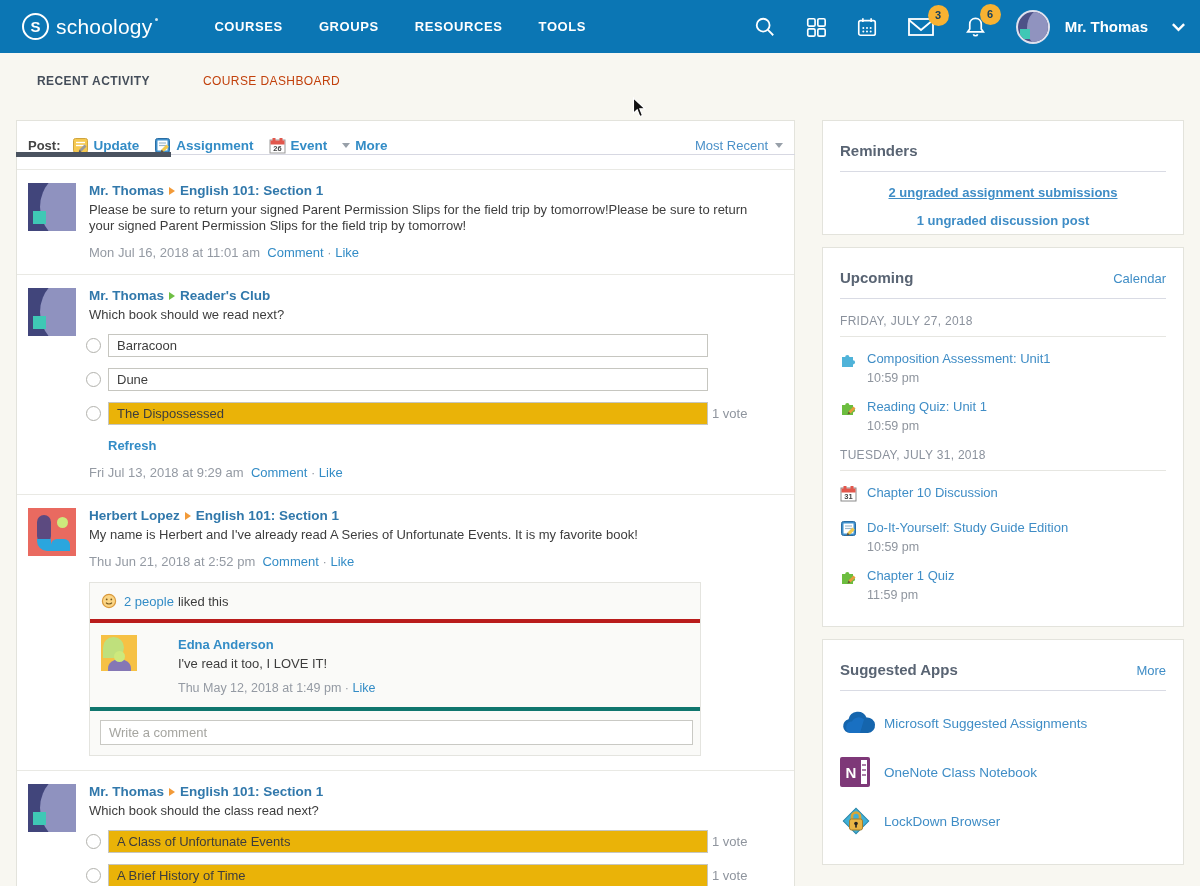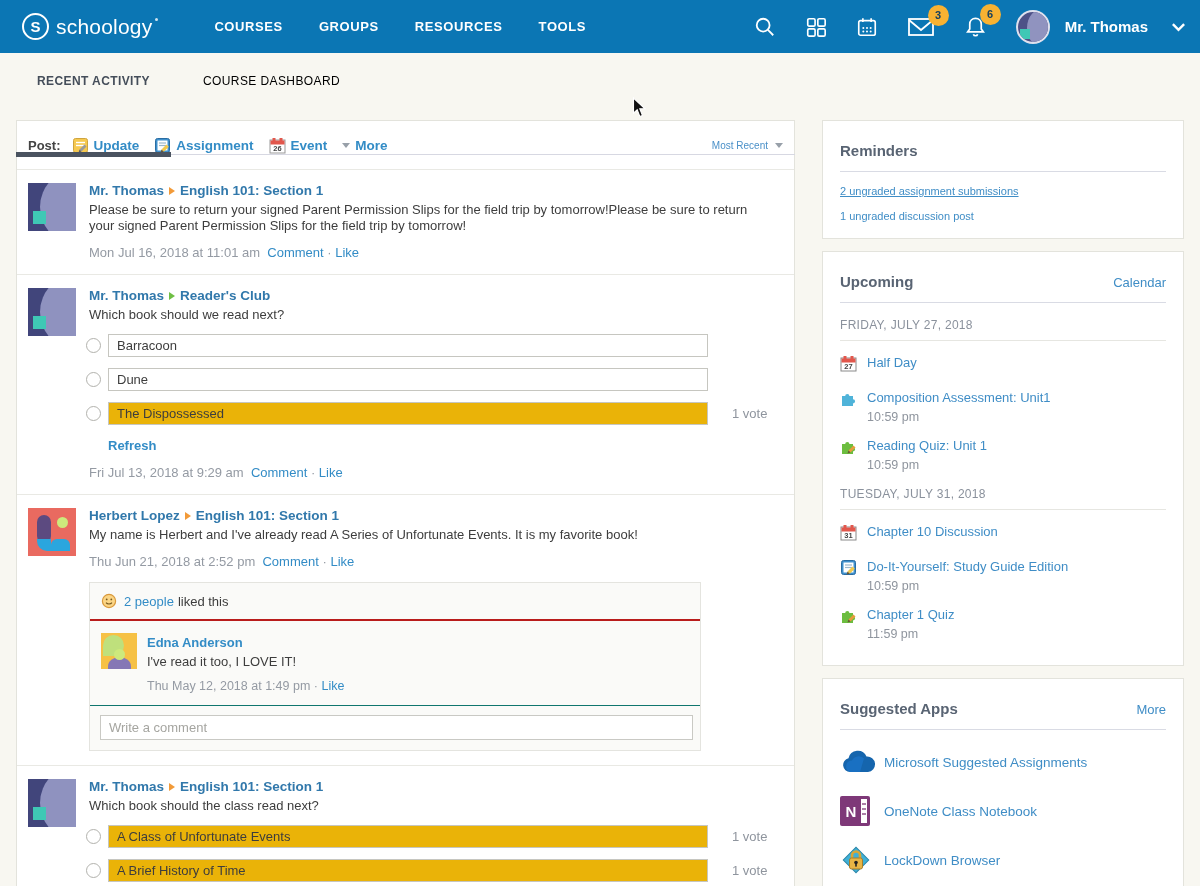--- a/index.html
+++ b/index.html
@@ -27,38 +27,38 @@
   .na-cres { position:absolute; width:34px; height:40px; border-radius:50%; background:#9093bf; right:-13px; top:-4px; }
   .na-teal { position:absolute; width:10px; height:10px; background:#3fc8b5; left:2px; bottom:3px; }
   .user-name { font-size:15px; font-weight:600; margin-left:-14px; cursor:pointer; }
   .user-chevron { margin-left:-6px; cursor:pointer; display:flex; }
 
   
   .tabsrow { height:67px; position:relative; }
   .tabs { display:flex; align-items:center; height:56px; padding-left:16px; }
   .tab { font-size:12px; letter-spacing:.4px; cursor:pointer; }
   .tab.active { width:155px; text-align:center; color:#454e5a; font-weight:bold; }
-  .tab.inactive { margin-left:32px; color:#000000; }
+  .tab.inactive { margin-left:32px; color:#c2410c; }
   .tabline { position:absolute; left:16px; width:779px; top:101px; height:1px; background:#d7d8e2; }
   .tabline-active { position:absolute; left:16px; width:155px; top:99px; height:5px; background:#4a5360; }
 
   
   .content { display:flex; align-items:flex-start; padding:0 16px; }
   .feed-card { width:779px; background:#fff; border:1px solid #e3e3dc; height:800px; }
   .sidebar { width:362px; margin-left:27px; display:flex; flex-direction:column; }
   .side-card { background:#fff; border:1px solid #e3e3dc; padding:14px 17px 18px; }
   .side-card + .side-card { margin-top:12px; }
 
   
   .composer { display:flex; align-items:center; padding:16px 11px 15px; border-bottom:1px solid #e9e9e4; }
   .post-label { font-weight:bold; font-size:13px; color:#444; margin-right:11px; }
   .c-action { display:flex; align-items:center; margin-right:15px; color:#338cc6; font-weight:600; font-size:13.5px; }
   .c-action svg, .c-action .caret { margin-right:5px; }
   .caret { width:0; height:0; border-left:4px solid transparent; border-right:4px solid transparent; border-top:5px solid #98a0a9; display:inline-block; }
-  .sort { margin-left:auto; color:#4a90c8; font-size:10px; display:flex; align-items:center; cursor:pointer; }
+  .sort { margin-left:auto; color:#4a90c8; font-size:13px; display:flex; align-items:center; cursor:pointer; }
   .sort .caret { margin-left:7px; }
 
   
   .post { display:flex; padding:13px 11px 14px; border-bottom:1px solid #e9e9e4; }
   .avatar48 { width:48px; height:48px; flex:none; position:relative; overflow:hidden; }
   .post-main { margin-left:13px; flex:1; min-width:0; }
   .post-title { font-size:13.5px; font-weight:bold; }
   .post-title a { color:#3178ab; }
   .crumb { display:inline-block; width:0; height:0; border-top:4px solid transparent; border-bottom:4px solid transparent; border-left:6px solid #f29a38; margin:0 5px; }
   .post-text { font-size:13px; color:#3d3d3d; line-height:16px; margin-top:4px; max-width:672px; }
@@ -80,44 +80,44 @@
   .av-edna .hair { position:absolute; left:2px; top:2px; width:21px; height:21px; background:#bfe07c; border-radius:50% 50% 50% 0; }
   .av-edna .body { position:absolute; left:7px; bottom:-7px; width:23px; height:19px; background:#8577b5; border-radius:50% 50% 0 0; }
   .av-edna .head { position:absolute; left:13px; bottom:9px; width:11px; height:11px; background:#cde97c; border-radius:50%; }
 
   
   .poll { margin-top:11px; }
   .poll-row { display:flex; align-items:center; margin-bottom:11px; }
   .radio { width:15px; height:15px; border-radius:50%; border:1px solid #b2b2ad; background:#fff; flex:none; margin-right:7px; position:relative; cursor:pointer; }
   .poll-box { width:600px; height:23px; border:1px solid #c6c6c0; background:#fff; font-size:13px; display:flex; align-items:center; padding:0 8px; cursor:pointer; }
   .poll-box.voted { background:#eab308; }
-  .votes { margin-left:24px; font-size:13px; color:#8f959e; white-space:nowrap; }
+  .votes { margin-left:4px; font-size:13px; color:#8f959e; white-space:nowrap; }
   .refresh { display:inline-block; margin-left:22px; color:#338cc6; font-weight:bold; font-size:13px; }
   .poll + .post-foot { }
 
   
   .cpanel { margin-top:13px; width:612px; background:#fafaf8; border:1px solid #e4e4df; }
-  .liked-row { display:flex; align-items:center; padding:10px 11px; border-bottom:2px solid #b91c1c; font-size:13px; }
+  .liked-row { display:flex; align-items:center; padding:10px 11px; border-bottom:4px solid #b91c1c; font-size:13px; }
   .liked-row svg { margin-right:7px; }
   .liked-row a { color:#338cc6; margin-right:4px; }
-  .comment { display:flex; padding:12px 11px; border-bottom:1px solid #0f766e; }
+  .comment { display:flex; padding:12px 11px; border-bottom:4px solid #0f766e;gap:31px; }
   .comment-main { margin-left:10px; }
   .comment-author { color:#338cc6; font-weight:bold; font-size:13px; }
   .comment-text { font-size:13px; margin-top:3px; }
   .comment-foot { margin-top:10px; font-size:12.5px; color:#949aa3; }
   .comment-foot a { color:#338cc6; }
   .write-row { padding:9px 10px 10px; }
   .write-input { width:593px; height:25px; border:1px solid #c9c9c4; background:#fff; font-size:13px; padding:0 8px; color:#444; font-family:inherit; }
   .write-input::placeholder { color:#a5a5a0; }
 
   
   .side-title-row { display:flex; justify-content:space-between; align-items:baseline; border-bottom:1px solid #d9dbe4; padding:7px 0 12px; }
   .side-title { font-size:15px; font-weight:bold; color:#596473; }
   .side-link { font-size:13px; color:#3f8dc6; }
-  .reminder-link { display:block; margin-top:13px; font-size:11px; color:#3f8dc6; }
+  .reminder-link { display:block; margin-top:13px; font-size:13px; color:#3f8dc6;font-weight:bold; }
   .reminder-link.u { text-decoration:underline; }
   .day-head { margin-top:15px; padding-bottom:8px; border-bottom:1px solid #e6e6e1; font-size:12px; color:#8a919c; letter-spacing:.3px; }
   .event { display:flex; margin-top:14px; }
   .event-ic { width:18px; flex:none; margin-right:9px; margin-top:0px; }
   .event-title { font-size:13px; color:#3f8dc6; display:block; }
   .event-time { font-size:12.5px; color:#8f959e; margin-top:5px; }
   .app { display:flex; align-items:center; margin-top:15px; min-height:34px; cursor:pointer; }
   .app-ic { width:36px; flex:none; display:flex; align-items:center; }
   .app-label { font-size:13.5px; color:#3f8dc6; margin-left:8px; }
 
@@ -386,47 +386,35 @@
           </div>
 
         </div>
       </div>
     </div>
 
   </div>
 
   <div class="sidebar">
 
-    <div class="side-card" style="padding-bottom:16px;">
+    <div class="side-card" style="padding-bottom:6px;text-align:center;">
       <div class="side-title-row">
         <span class="side-title">Reminders</span>
       </div>
       <a class="reminder-link u">2 ungraded assignment submissions</a>
       <a class="reminder-link">1 ungraded discussion post</a>
     </div>
 
     <div class="side-card" style="padding-bottom:24px;">
       <div class="side-title-row">
         <span class="side-title">Upcoming</span>
         <a class="side-link">Calendar</a>
       </div>
 
       <div class="day-head">FRIDAY, JULY 27, 2018</div>
-      <div class="event">
-        <span class="event-ic"><svg width="17" height="17" viewBox="0 0 17 17">
-              <rect x="1" y="3" width="15" height="13" fill="#fff" stroke="#8a8a8a"></rect>
-              <rect x="1.5" y="3.5" width="14" height="4" fill="#e2574c"></rect>
-              <rect x="3.5" y="1" width="3" height="3.5" fill="#e2574c"></rect>
-              <rect x="10.5" y="1" width="3" height="3.5" fill="#e2574c"></rect>
-              <text x="8.5" y="13.7" font-size="7.5" font-weight="bold" text-anchor="middle" fill="#444">27</text>
-            </svg></span>
-        <div>
-            <a class="event-title">Half Day</a>
-          </div>
-      </div>
       <div class="event">
         <span class="event-ic"><svg width="17" height="17" viewBox="0 0 17 17">
               <path d="M2 6 h3.2 a2.1 2.1 0 1 1 4.2 0 H13 v3.2 a2.1 2.1 0 1 1 0 4.2 V16 H2 z" fill="#4fb3d9"></path>
             </svg></span>
         <div>
           <a class="event-title">Composition Assessment: Unit1</a>
           <div class="event-time">10:59 pm</div>
         </div>
       </div>
       <div class="event">

